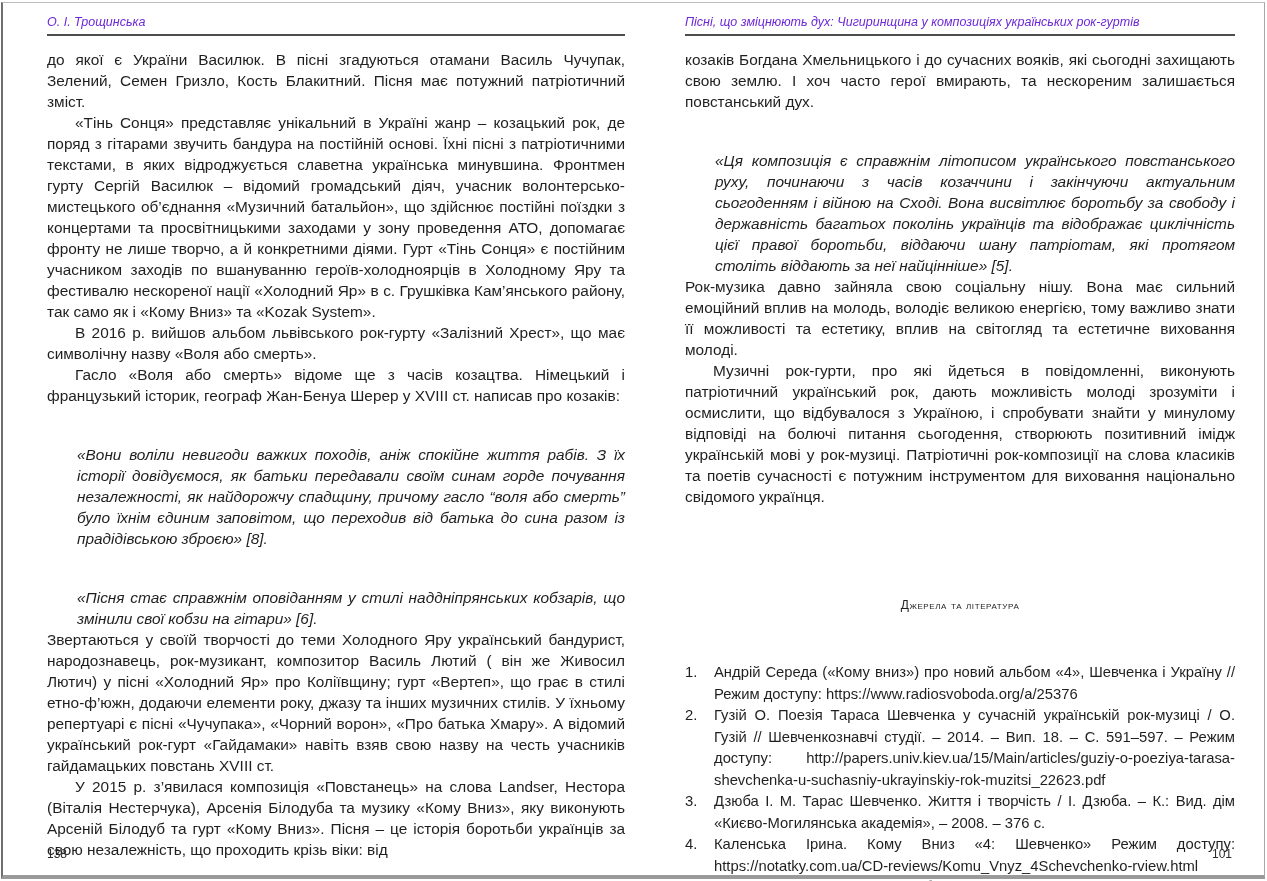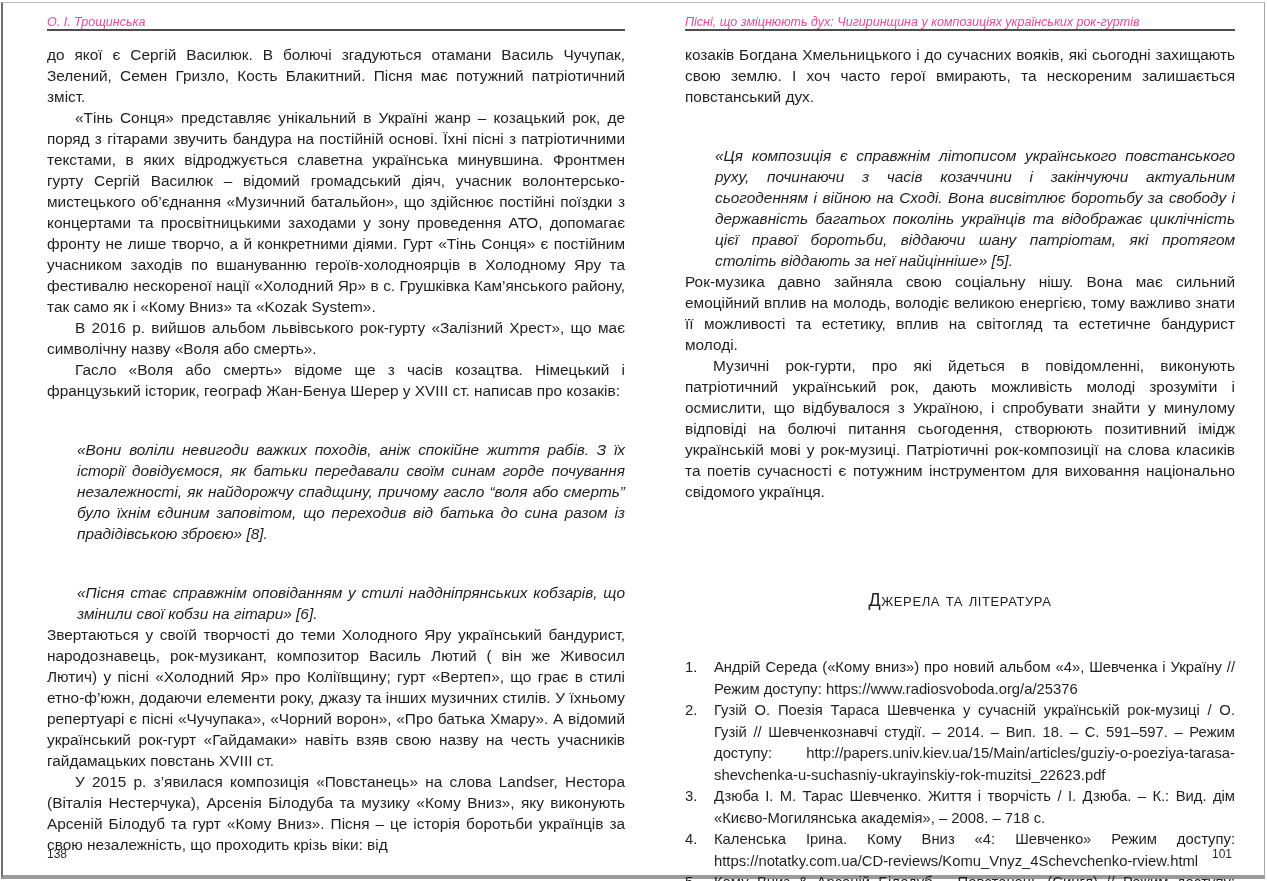--- a/index.html
+++ b/index.html
@@ -14,36 +14,36 @@
     background: #ffffff; box-sizing: border-box;
     border-top: 1px solid #bdbdbd;
     border-left: 2px solid #6f6f6f;
     border-right: 1px solid #a8a8a8;
     border-bottom: 4px solid #9a9a9a;
   }
   .page { position: absolute; top: 12px; }
   .page-left  { left: 44px;  width: 578px; }
   .page-right { left: 682px; width: 550px; }
   .running-head {
-    font-style: italic; font-size: 12.5px; color: #ec4899;
-    border-bottom: 2px solid #4d4d4d;
+    font-style: italic; font-size: 12.5px; color: #6d28d9;
+    padding-bottom: 5px; border-bottom: 2px solid #4d4d4d;
     white-space: nowrap; overflow: hidden;
   }
   .running-head.align-left  { text-align: left; }
   .running-head.align-right { text-align: left; }
   .body-text { margin-top: 13px; font-size: 15.4px; line-height: 21px; text-align: justify; }
   .body-text p { margin: 0; text-indent: 28px; }
   .body-text p.noindent { text-indent: 0; }
   .body-text p.quote {
     font-style: italic; text-indent: 0;
     margin-left: 30px; text-align: justify; margin-top: 38px;
   }
   .sources-heading {
     margin: 88px 0 46px 0; text-align: center;
-    font-variant: small-caps; font-size: 18px; letter-spacing: 0.6px;
+    font-variant: small-caps; font-size: 12px; letter-spacing: 0.6px;
     color: #222;
   }
   .ref-list { margin-top: 0; font-size: 14.8px; line-height: 21.5px; }
   .ref-item { display: flex; margin: 0; }
   .ref-num  { flex: 0 0 20px; text-align: left; }
   .ref-gap  { flex: 0 0 9px; }
   .ref-text { flex: 1 1 auto; text-align: justify; word-break: break-word; }
   .page-num {
     position: absolute; bottom: 14px; font-size: 12px; color: #2a2a2a;
   }
@@ -51,56 +51,56 @@
   .page-num.right { right: 32px; }
 </style>
 </head>
 <body>
 
 <div class="sheet">
 
   <div class="page page-left">
     <div class="running-head align-left">О. І. Трощинська</div>
     <div class="body-text">
-      <p class="noindent">до якої є Сергій Василюк. В болючі згадуються отамани Василь Чучупак, Зелений, Семен Гризло, Кость Блакитний. Пісня має потужний патріотичний зміст.</p>
+      <p class="noindent">до якої є України Василюк. В пісні згадуються отамани Василь Чучупак, Зелений, Семен Гризло, Кость Блакитний. Пісня має потужний патріотичний зміст.</p>
       <p>«Тінь Сонця» представляє унікальний в Україні жанр – козацький рок, де поряд з гітарами звучить бандура на постійній основі. Їхні пісні з патріотичними текстами, в яких відроджується славетна українська минувшина. Фронтмен гурту Сергій Василюк – відомий громадський діяч, учасник волонтерсько-мистецького об’єднання «Музичний батальйон», що здійснює постійні поїздки з концертами та просвітницькими заходами у зону проведення АТО, допомагає фронту не лише творчо, а й конкретними діями. Гурт «Тінь Сонця» є постійним учасником заходів по вшануванню героїв-холодноярців в Холодному Яру та фестивалю нескореної нації «Холодний Яр» в с. Грушківка Кам’янського району, так само як і «Кому Вниз» та «Kozak System».</p>
       <p>В 2016 р. вийшов альбом львівського рок-гурту «Залізний Хрест», що має символічну назву «Воля або смерть».</p>
       <p>Гасло «Воля або смерть» відоме ще з часів козацтва. Німецький і французький історик, географ Жан-Бенуа Шерер у XVIII ст. написав про козаків:</p>
       <p class="quote">«Вони воліли невигоди важких походів, аніж спокійне життя рабів. З їх історії довідуємося, як батьки передавали своїм синам горде почування незалежності, як найдорожчу спадщину, причому гасло “воля або смерть” було їхнім єдиним заповітом, що переходив від батька до сина разом із прадідівською зброєю» [8].</p>
       <p class="quote">«Пісня стає справжнім оповіданням у стилі наддніпрянських кобзарів, що змінили свої кобзи на гітари» [6].</p>
       <p class="noindent">Звертаються у своїй творчості до теми Холодного Яру український бандурист, народознавець, рок-музикант, композитор Василь Лютий ( він же Живосил Лютич) у пісні «Холодний Яр» про Коліївщину; гурт «Вертеп», що грає в стилі етно-ф’южн, додаючи елементи року, джазу та інших музичних стилів. У їхньому репертуарі є пісні «Чучупака», «Чорний ворон», «Про батька Хмару». А відомий український рок-гурт «Гайдамаки» навіть взяв свою назву на честь учасників гайдамацьких повстань XVIII ст.</p>
       <p>У 2015 р. з’явилася композиція «Повстанець» на слова Landser, Нестора (Віталія Нестерчука), Арсенія Білодуба та музику «Кому Вниз», яку виконують Арсеній Білодуб та гурт «Кому Вниз». Пісня – це історія боротьби українців за свою незалежність, що проходить крізь віки: від</p>
     </div>
   </div>
 
   <div class="page page-right">
     <div class="running-head align-right">Пісні, що зміцнюють дух: Чигиринщина у композиціях українських рок-гуртів</div>
     <div class="body-text">
       <p class="noindent">козаків Богдана Хмельницького і до сучасних вояків, які сьогодні захищають свою землю. І хоч часто герої вмирають, та нескореним залишається повстанський дух.</p>
       <p class="quote">«Ця композиція є справжнім літописом українського повстанського руху, починаючи з часів козаччини і закінчуючи актуальним сьогоденням і війною на Сході. Вона висвітлює боротьбу за свободу і державність багатьох поколінь українців та відображає циклічність цієї правої боротьби, віддаючи шану патріотам, які протягом століть віддають за неї найцінніше» [5].</p>
-      <p class="noindent">Рок-музика давно зайняла свою соціальну нішу. Вона має сильний емоційний вплив на молодь, володіє великою енергією, тому важливо знати її можливості та естетику, вплив на світогляд та естетичне бандурист молоді.</p>
+      <p class="noindent">Рок-музика давно зайняла свою соціальну нішу. Вона має сильний емоційний вплив на молодь, володіє великою енергією, тому важливо знати її можливості та естетику, вплив на світогляд та естетичне виховання молоді.</p>
       <p>Музичні рок-гурти, про які йдеться в повідомленні, виконують патріотичний український рок, дають можливість молоді зрозуміти і осмислити, що відбувалося з Україною, і спробувати знайти у минулому відповіді на болючі питання сьогодення, створюють позитивний імідж українській мові у рок-музиці. Патріотичні рок-композиції на слова класиків та поетів сучасності є потужним інструментом для виховання національно свідомого українця.</p>
 
       <div class="sources-heading">Джерела та література</div>
 
       <div class="ref-list">
         <div class="ref-item">
           <span class="ref-num">1.</span>
             <span class="ref-gap"></span>
           <span class="ref-text">Андрій Середа («Кому вниз») про новий альбом «4», Шевченка і Україну // Режим доступу: https://www.radiosvoboda.org/a/25376</span>
         </div>
         <div class="ref-item">
           <span class="ref-num">2.</span>
             <span class="ref-gap"></span>
           <span class="ref-text">Гузій О. Поезія Тараса Шевченка у сучасній українській рок-музиці / О. Гузій // Шевченкознавчі студії. – 2014. – Вип. 18. – С. 591–597. – Режим доступу: http://papers.univ.kiev.ua/15/Main/articles/guziy-o-poeziya-tarasa-shevchenka-u-suchasniy-ukrayinskiy-rok-muzitsi_22623.pdf</span>
         </div>
         <div class="ref-item">
           <span class="ref-num">3.</span>
             <span class="ref-gap"></span>
-          <span class="ref-text">Дзюба І. М. Тарас Шевченко. Життя і творчість / І. Дзюба. – К.: Вид. дім «Києво-Могилянська академія», – 2008. – 718 с.</span>
+          <span class="ref-text">Дзюба І. М. Тарас Шевченко. Життя і творчість / І. Дзюба. – К.: Вид. дім «Києво-Могилянська академія», – 2008. – 376 с.</span>
         </div>
         <div class="ref-item">
           <span class="ref-num">4.</span>
             <span class="ref-gap"></span>
           <span class="ref-text">Каленська Ірина. Кому Вниз «4: Шевченко» Режим доступу: https://notatky.com.ua/CD-reviews/Komu_Vnyz_4Schevchenko-rview.html</span>
         </div>
         <div class="ref-item">
           <span class="ref-num">5.</span>
             <span class="ref-gap"></span>
           <span class="ref-text">Кому Вниз &amp; Арсеній Білодуб – Повстанець (Сингл) // Режим доступу: http://notatky.com.ua/komu-vnyz-arsenij-bilodub-povstanets-synhl/</span>

